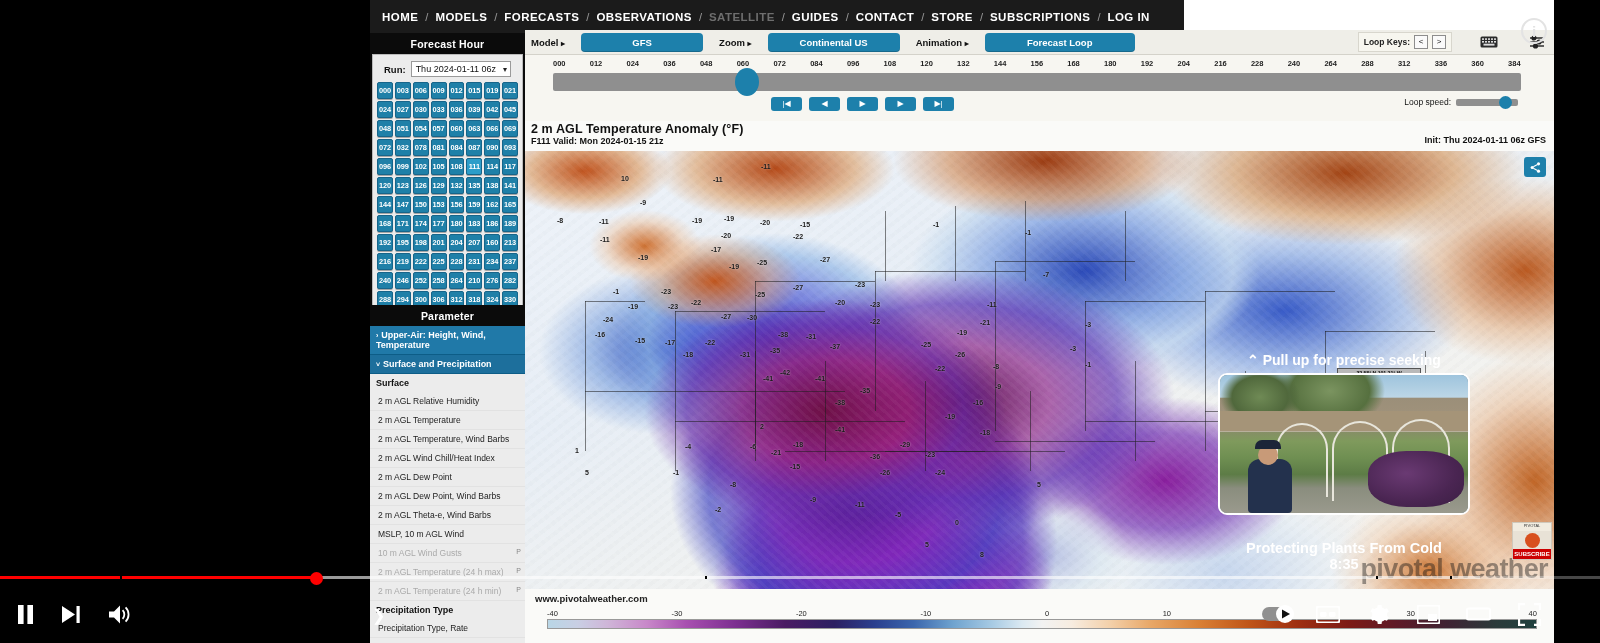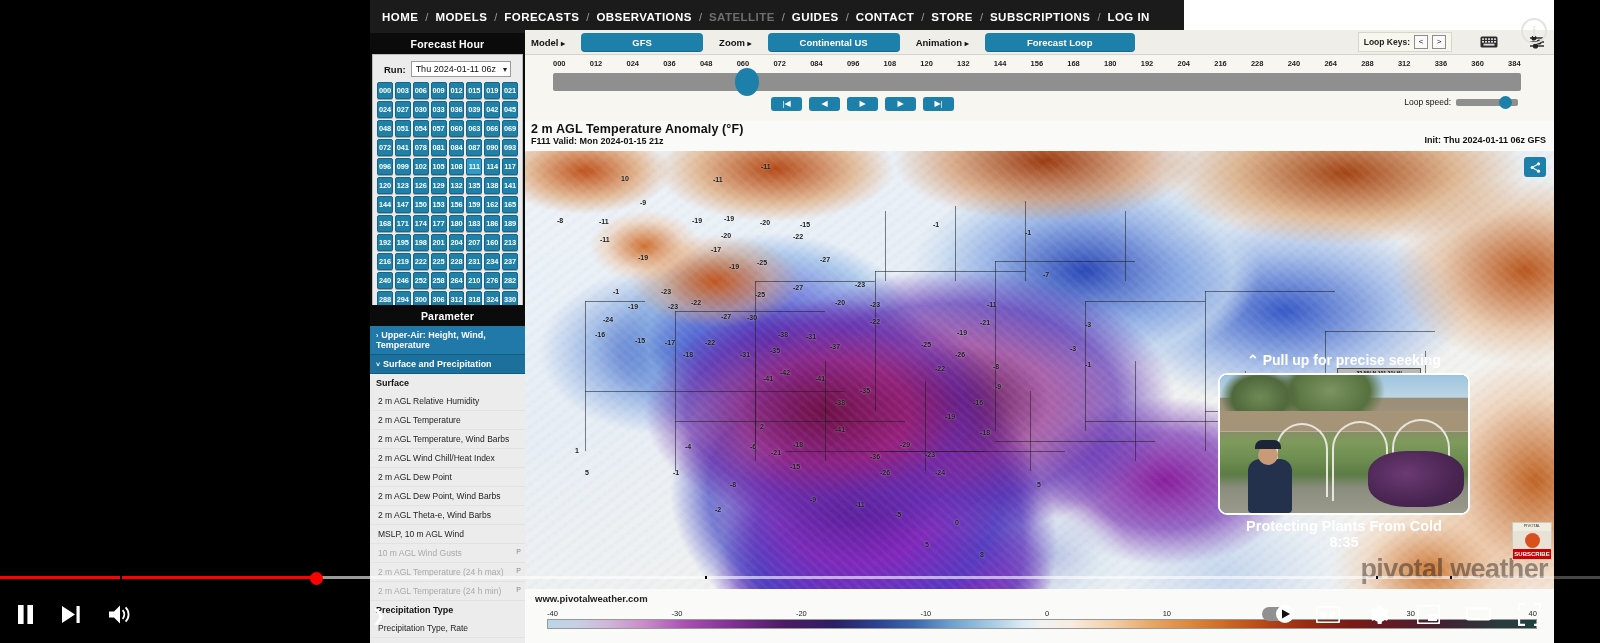--- a/index.html
+++ b/index.html
@@ -223,21 +223,21 @@
   #tpbody { position:absolute; left:6px; top:22px; width:44px; height:54px;
             background:#23314d; border-radius:12px 12px 4px 4px; }
   #tphead { position:absolute; left:16px; top:8px; width:20px; height:20px;
             background:#c89a78; border-radius:50%; }
   #tphat { position:absolute; left:13px; top:3px; width:26px; height:9px;
            background:#1c2538; border-radius:7px 7px 0 0; }
   #tpurple { position:absolute; left:148px; top:76px; width:96px; height:56px;
              background:radial-gradient(ellipse at 40% 40%, #6a3a73 0%, #4a2552 60%, #3a1e42 100%);
              border-radius:40%; }
   #seektitle { color:#fff; font-size:14.5px; font-weight:bold; text-align:center;
-               margin-top:3px; }
+               margin-top:25px; }
   #seektime { color:#fff; font-size:14.5px; font-weight:bold; text-align:center; }
 
   
   #subbadge { position:absolute; left:1512px; top:522px; width:40px; height:38px;
               background:#e8e2d6; border:1px solid #cfc8bb; overflow:hidden; }
   #sbtop { height:8px; background:#f1ece0; font-size:4px; color:#333;
            text-align:center; }
   #sbmid { height:18px; display:flex; align-items:center; justify-content:center; }
   #sbcirc { width:15px; height:15px; border-radius:50%; background:#d8501e; }
   #sbbot { height:11px; background:#cc0000; color:#fff; font-size:6px;
@@ -308,21 +308,21 @@
             <div class="hr">045</div>
             <div class="hr">048</div>
             <div class="hr">051</div>
             <div class="hr">054</div>
             <div class="hr">057</div>
             <div class="hr">060</div>
             <div class="hr">063</div>
             <div class="hr">066</div>
             <div class="hr">069</div>
             <div class="hr">072</div>
-            <div class="hr">041</div>
+            <div class="hr">032</div>
             <div class="hr">078</div>
             <div class="hr">081</div>
             <div class="hr">084</div>
             <div class="hr">087</div>
             <div class="hr">090</div>
             <div class="hr">093</div>
             <div class="hr">096</div>
             <div class="hr">099</div>
             <div class="hr">102</div>
             <div class="hr">105</div>

